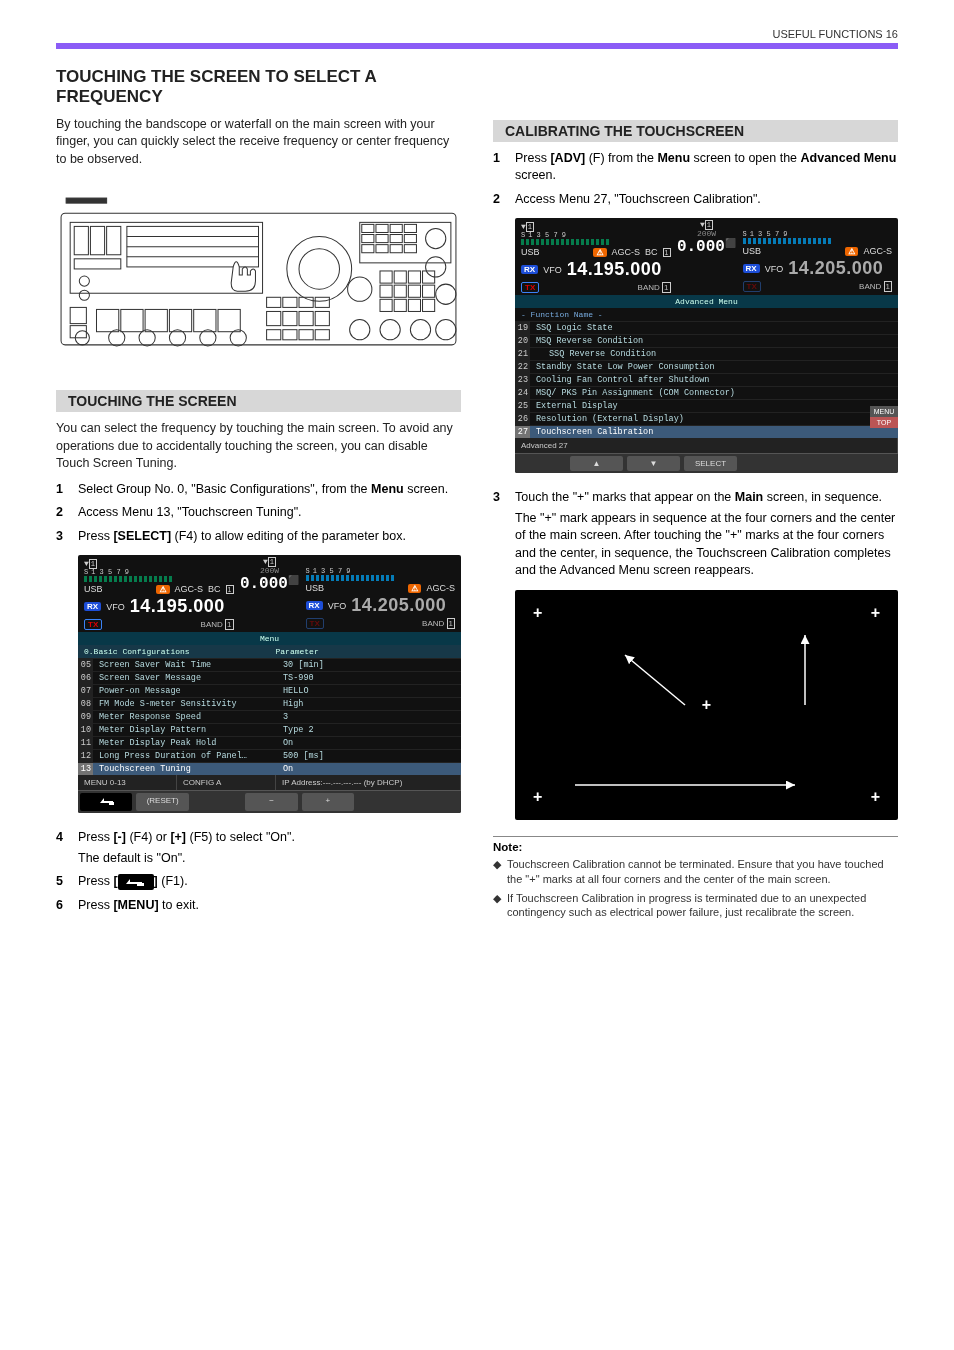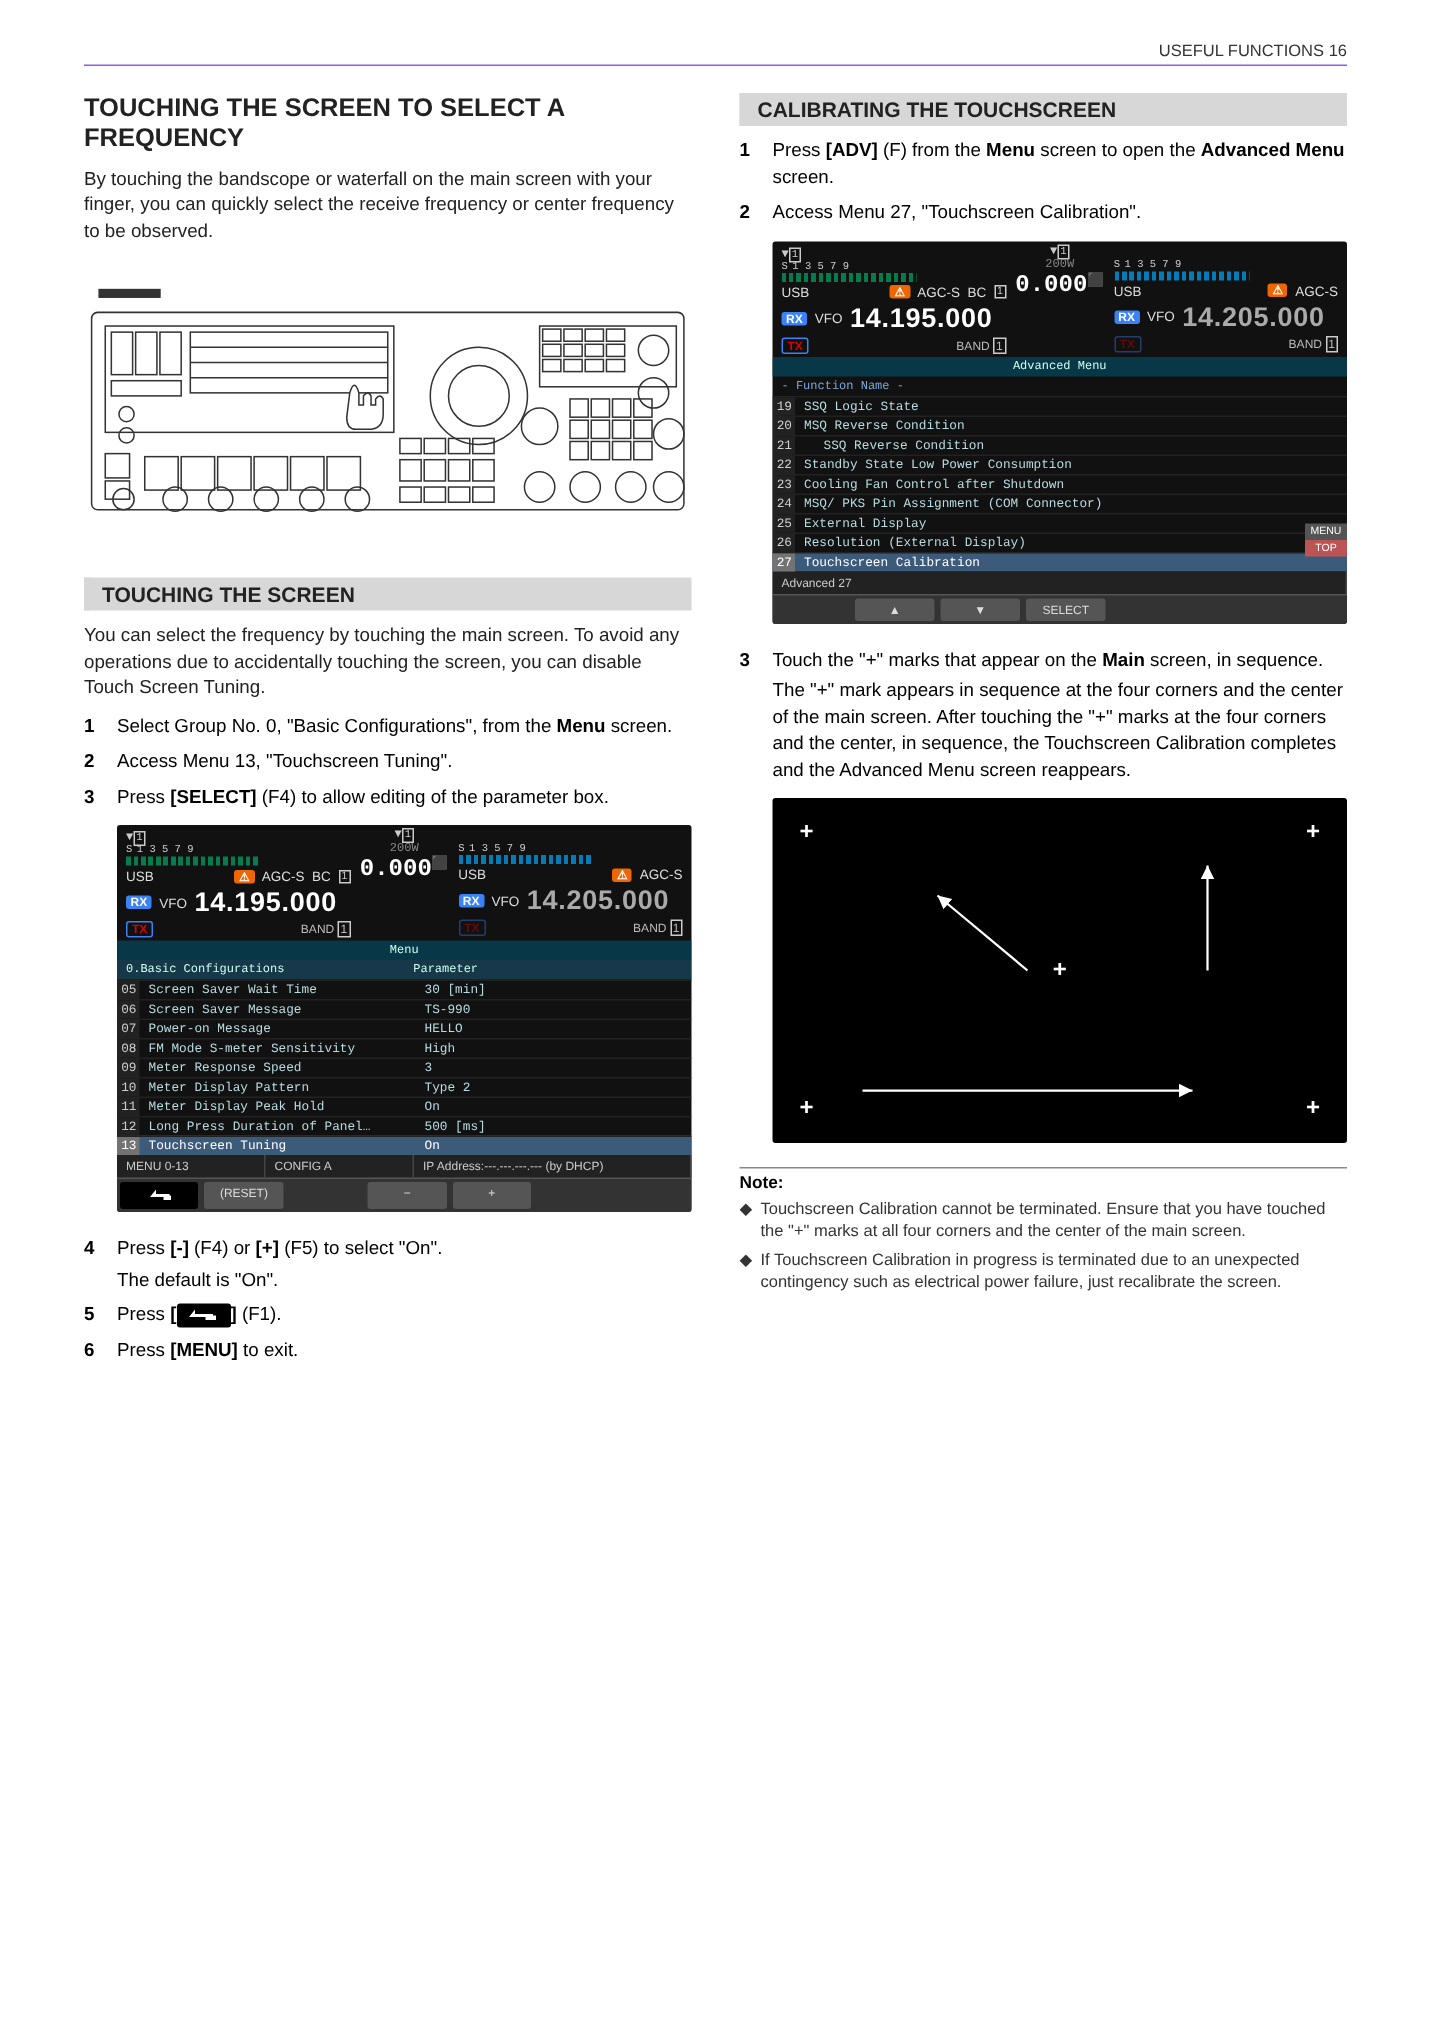--- a/index.html
+++ b/index.html
@@ -1,19 +1,19 @@
 <!DOCTYPE html>
 <html><head>
 <meta charset="utf-8">
 <style>
   * { box-sizing: border-box; margin: 0; padding: 0; }
   body { font-family: Arial, Helvetica, sans-serif; background: #fff; width: 954px; }
   .page { padding: 28px 56px 20px 56px; position: relative; }
-  .header-line { font-size: 11px; color: #333; text-align: right; border-bottom: 1px solid #8b5cf6; padding-bottom: 3px; margin-bottom: 18px; }
-  .cols { display: flex; gap: 32px; }
+  .header-line { font-size: 11px; color: #333; text-align: right; border-bottom: 6px solid #8b5cf6; padding-bottom: 3px; margin-bottom: 18px; }
+  .cols { display: flex; gap: 32px; align-items: flex-end; }
   .col { flex: 1; min-width: 0; }
   h1.section-title { font-size: 17px; font-weight: bold; color: #222; line-height: 1.2; margin-bottom: 8px; }
   .intro { font-size: 12.5px; color: #222; line-height: 1.4; margin-bottom: 16px; }
   .sub-head { background: #d7d7d7; padding: 3px 8px; font-size: 14px; font-weight: bold; color: #222; border-left: 4px solid #d7d7d7; margin-bottom: 8px; }
   .body-text { font-size: 12.5px; color: #222; line-height: 1.4; margin-bottom: 8px; }
   ol.steps { list-style: none; padding: 0; margin: 0 0 10px 0; }
   ol.steps > li { display: flex; font-size: 12.5px; line-height: 1.4; margin-bottom: 6px; }
   ol.steps > li > .num { font-weight: bold; width: 22px; flex: none; }
   ol.steps > li > .txt { flex: 1; }
   .step-sub { font-size: 12.5px; line-height: 1.4; margin-top: 3px; }
@@ -36,21 +36,21 @@
 
   
   .menu-img { background:#111; color:#b7dbe0; font-family:"Courier New",monospace; font-size:9px; border-radius:2px; padding:0; margin:8px 0 16px 0; overflow:hidden; }
   .menu-top { display:flex; }
   .menu-top-half { flex:1; padding:4px 6px 2px 6px; }
   .meter-row { height:6px; display:flex; align-items:center; gap:3px; }
   .meter-row .ticks { height:6px; width:90px; background:repeating-linear-gradient(90deg,#0a6 0 3px,transparent 3px 5px); opacity:.7; }
   .usb-row { display:flex; align-items:center; gap:5px; font-family:Arial,sans-serif; margin-top:2px;}
   .usb-row .lbl { color:#ddd; font-size:9px; }
   .pill { display:inline-block; padding:0 3px; border-radius:2px; font-size:8px; font-weight:bold; }
-  .pill.rx { background:#3b82f6; color:#fff; }
+  .pill.rx { background:#1d4ed8; color:#fff; }
   .pill.tx { color:#d00; border:1px solid #3b82f6; }
   .pill.warn { background:#e60; color:#fff; }
   .big-freq { color:#fff; font-size:18px; font-weight:bold; letter-spacing:.5px; }
   .band-tag { color:#bbb; font-size:8px; }
   .power-display { text-align:center; }
   .power-display .pw { color:#888; font-size:8px; }
   .power-display .zero { color:#fff; font-size:16px; font-weight:bold; }
   .menu-titlebar { background:#083848; color:#cfe; text-align:center; font-size:8px; padding:2px 0; font-family:"Courier New",monospace;}
   .menu-subtitle { color:#7ad; font-size:8px; padding:2px 6px; }
   .menu-row { display:flex; border-top:1px solid #222; }

